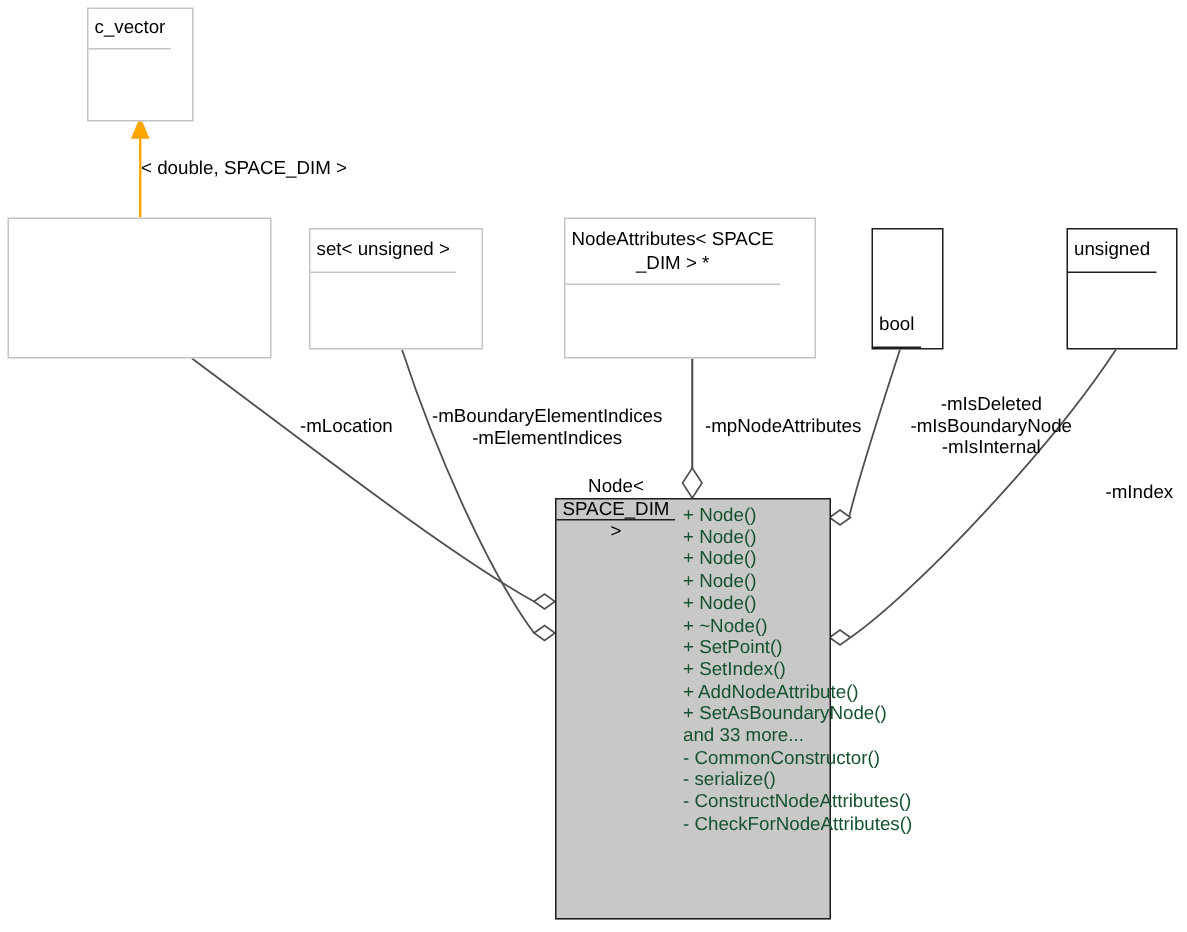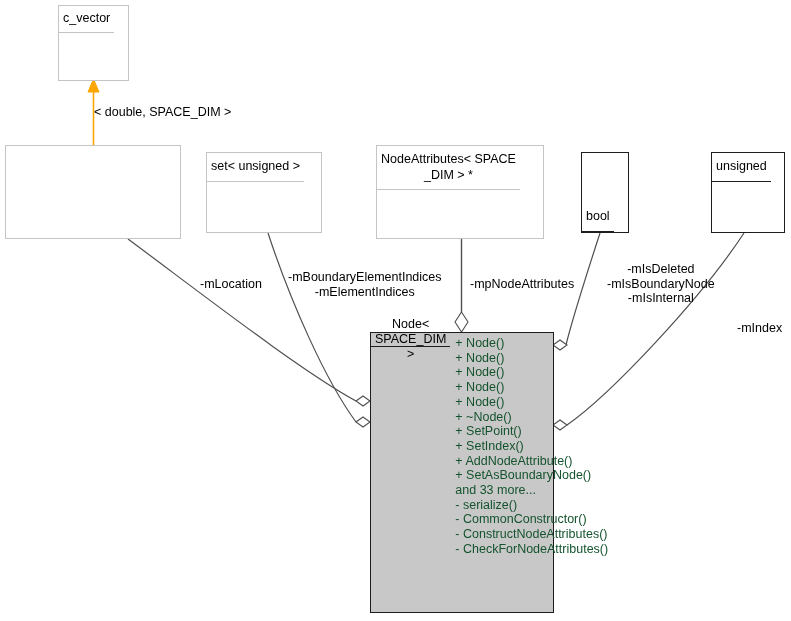--- a/index.html
+++ b/index.html
@@ -177,22 +177,22 @@
       <div class="op-line">+ Node()</div>
       <div class="op-line">+ Node()</div>
       <div class="op-line">+ Node()</div>
       <div class="op-line">+ Node()</div>
       <div class="op-line">+ ~Node()</div>
       <div class="op-line">+ SetPoint()</div>
       <div class="op-line">+ SetIndex()</div>
       <div class="op-line">+ AddNodeAttribute()</div>
       <div class="op-line">+ SetAsBoundaryNode()</div>
       <div class="op-line">and 33 more...</div>
+      <div class="op-line">- CommonConstructor()</div>
       <div class="op-line">- serialize()</div>
-      <div class="op-line">- CommonConstructor()</div>
       <div class="op-line">- ConstructNodeAttributes()</div>
       <div class="op-line">- CheckForNodeAttributes()</div>
     </div>
   </div>
 
   <div class="edge-label left-al" style="left:94px; top:105px;">&lt; double, SPACE_DIM &gt;</div>
 
   <div class="edge-label left-al" style="left:200px; top:277px;">-mLocation</div>
 
   <div class="edge-label" style="left:288px; top:270px; white-space:pre-line;">-mBoundaryElementIndices

